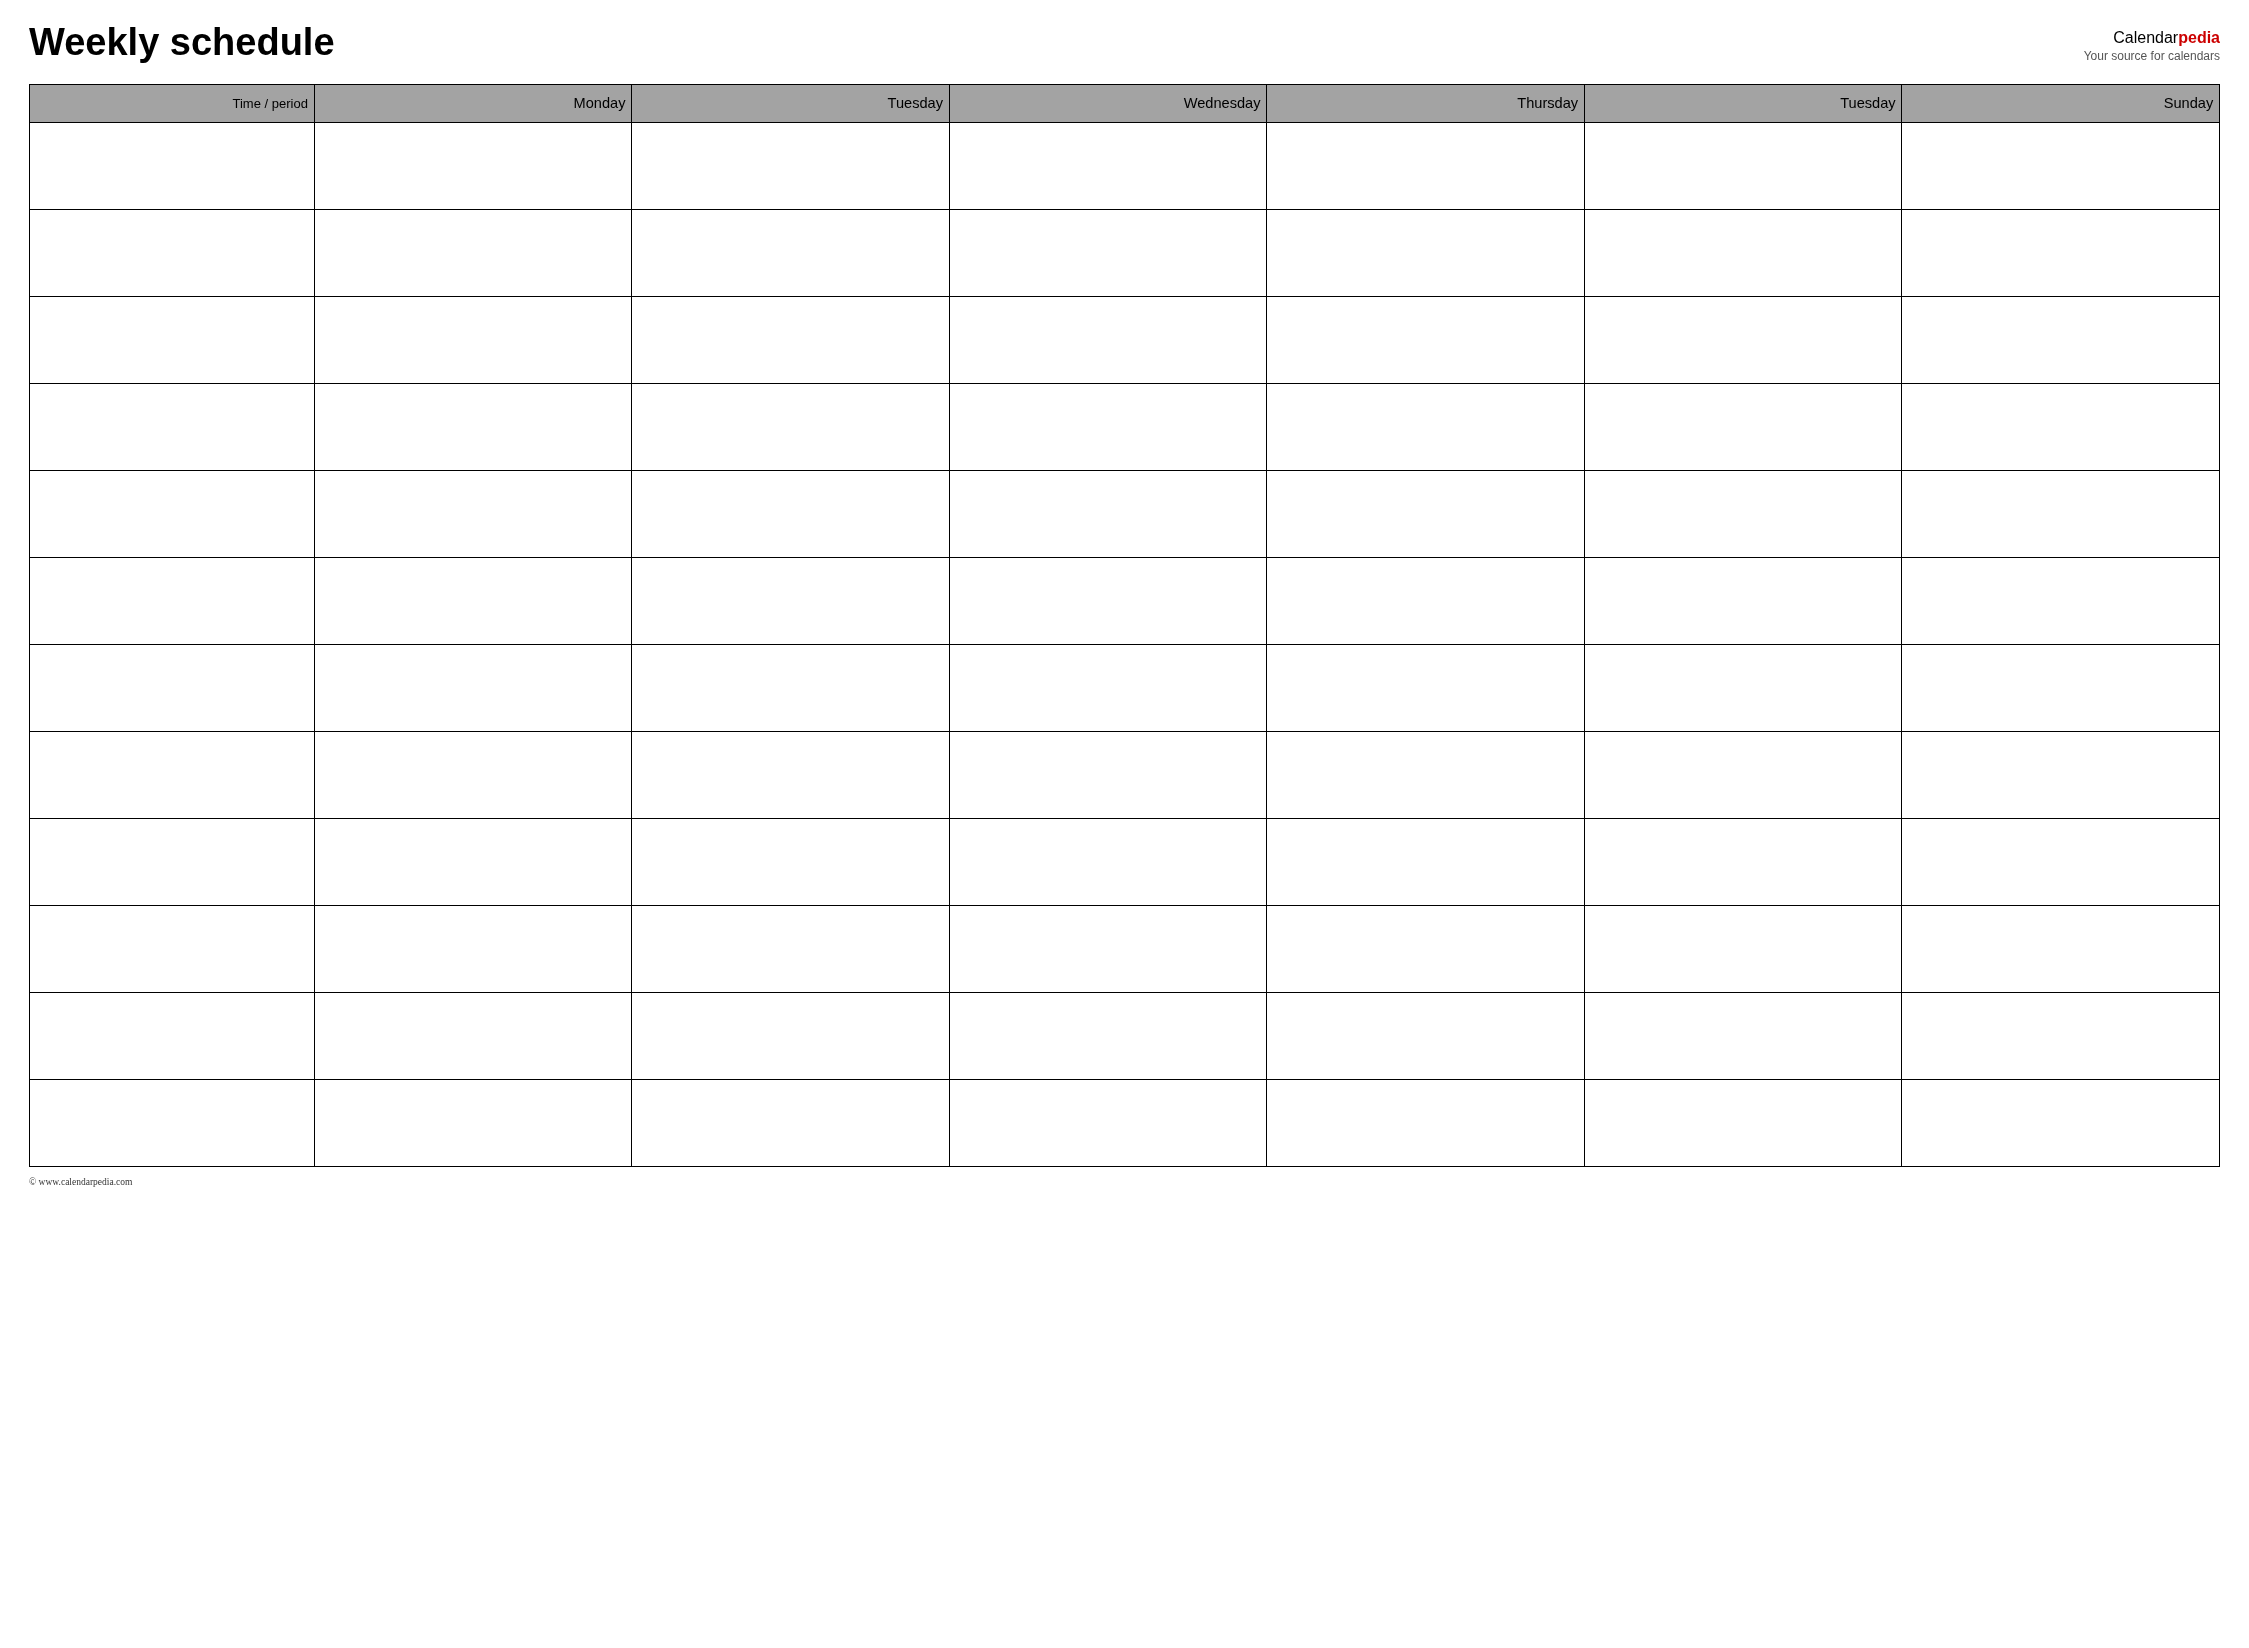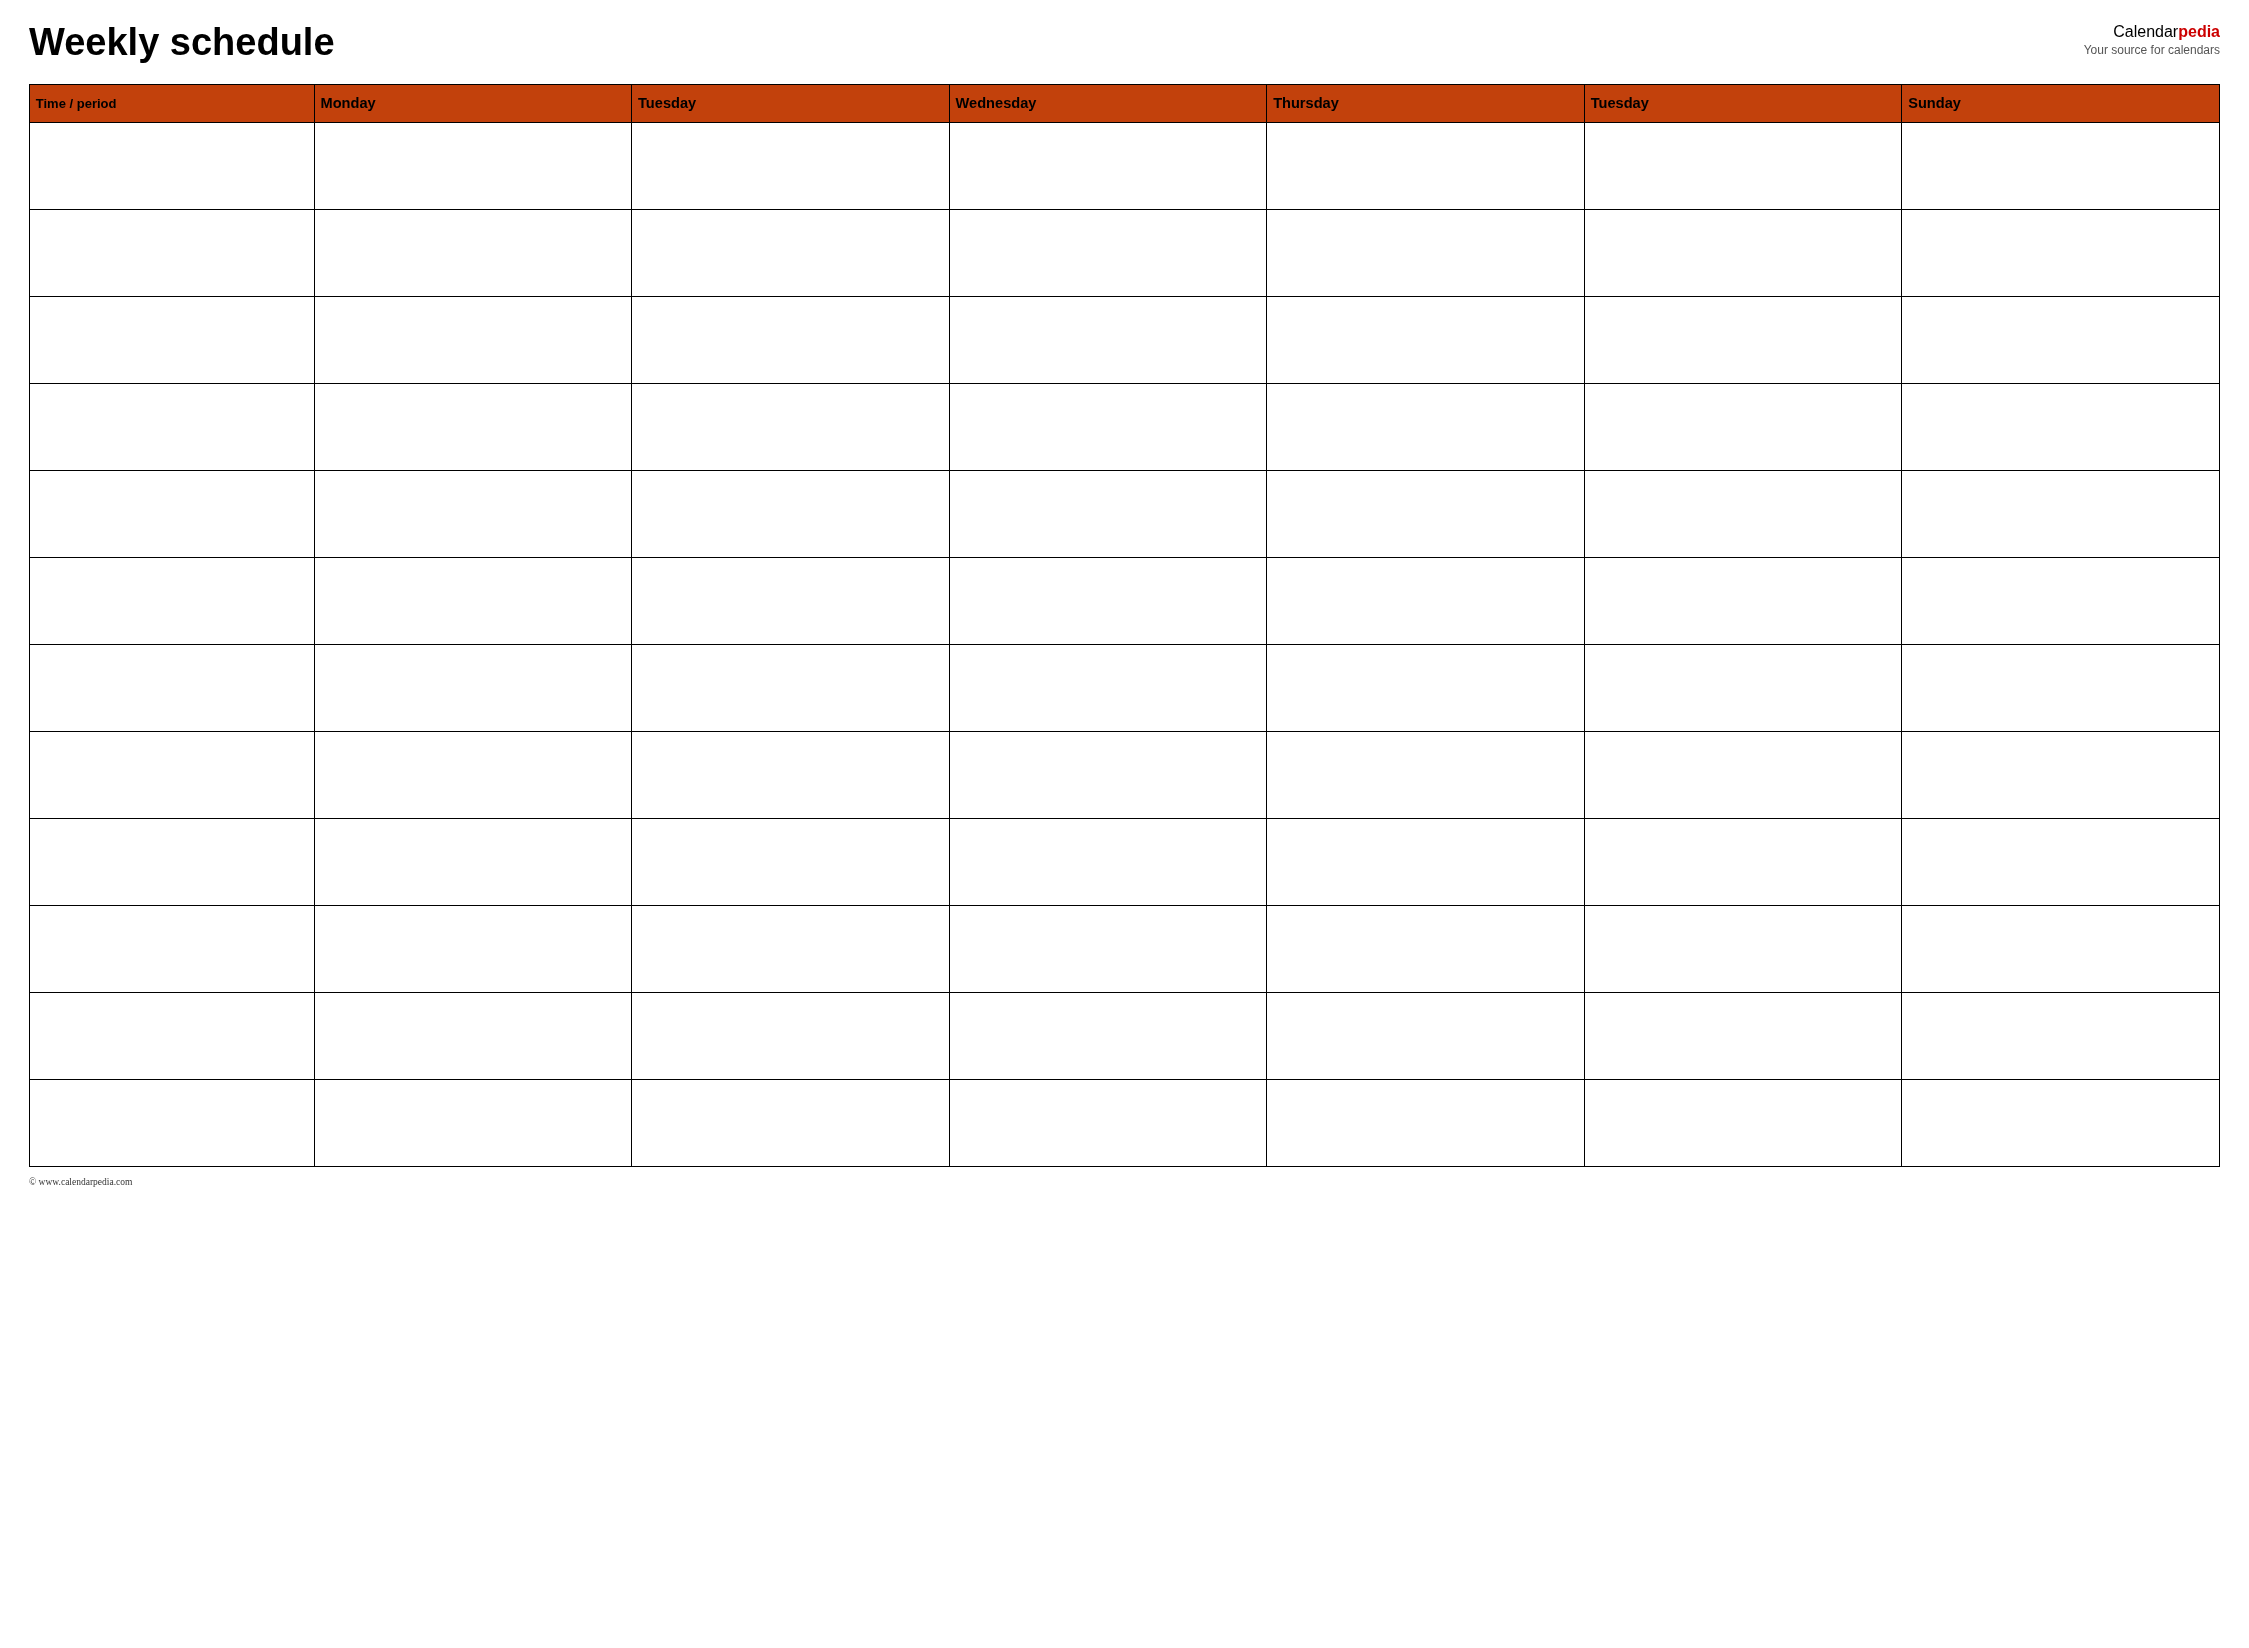--- a/index.html
+++ b/index.html
@@ -12,21 +12,21 @@
       background: #ffffff;
       font-family: Arial, sans-serif;
       padding: 22px 29px 14.6px 29px;
       width: 100%;
       min-height: 100vh;
     }
 
     .page-header {
       display: flex;
       justify-content: space-between;
-      align-items: flex-start;
+      align-items: center;
       margin-bottom: 9px;
     }
 
     .title-section {
       flex: 1;
     }
 
     .main-title {
       font-size: 38px;
       font-weight: bold;
@@ -72,25 +72,25 @@
 
     .schedule-table {
       width: 100%;
       border-collapse: collapse;
       margin-top: 14.6px;
       border: 1.8px solid #000000;
     }
 
     .schedule-table th {
       font-size: 14.6px;
-      font-weight: bold;
-      text-align: left;
+      font-weight: normal;
+      text-align: right;
       padding: 10.2px 5.8px;
       border: 1.5px solid #000000;
-      background: #c2410c;
+      background: #a3a3a3;
     }
 
     .schedule-table th.time-header {
       font-size: 13px;
       width: 13%;
     }
 
     .schedule-table th.day-header {
       width: 14.5%;
     }

